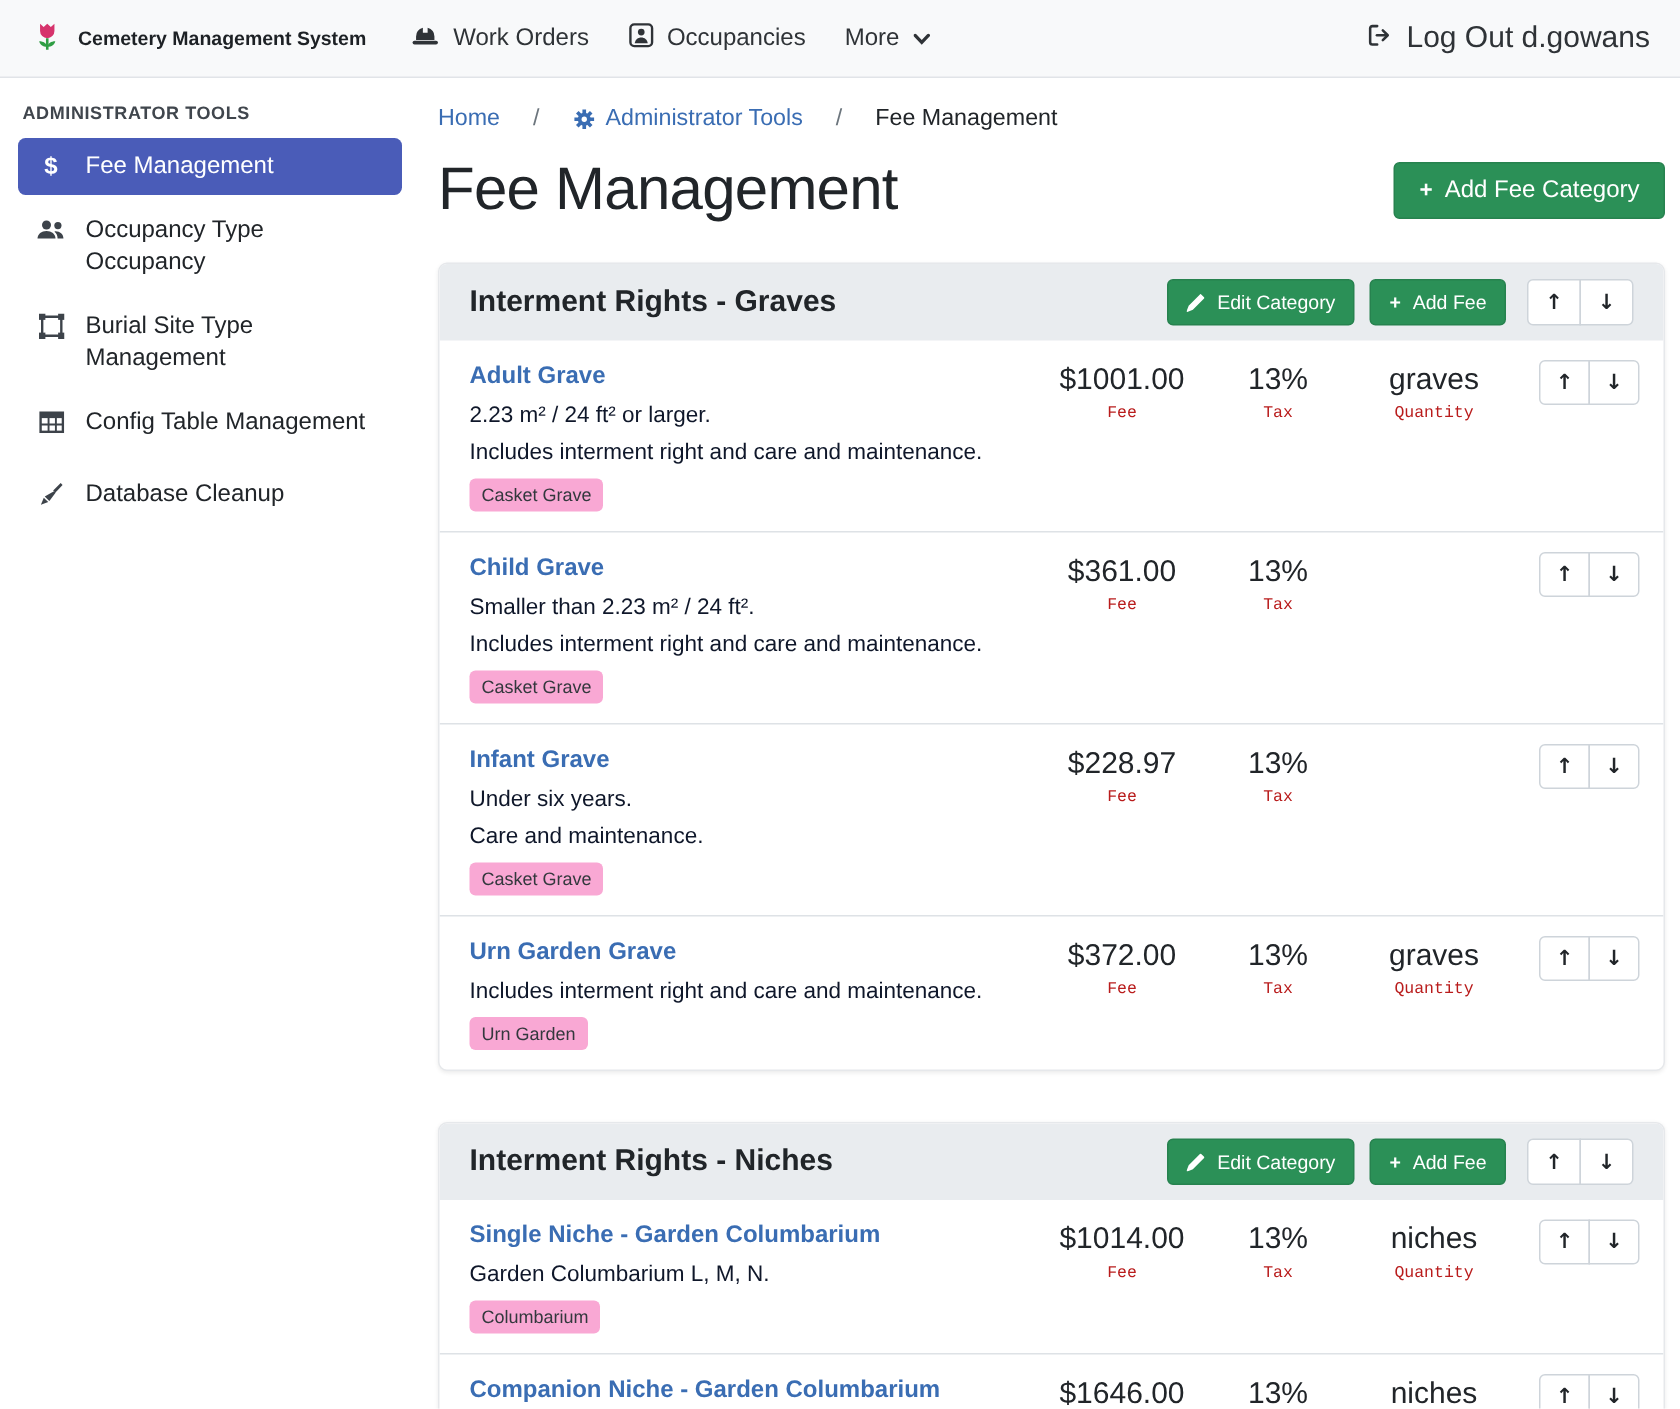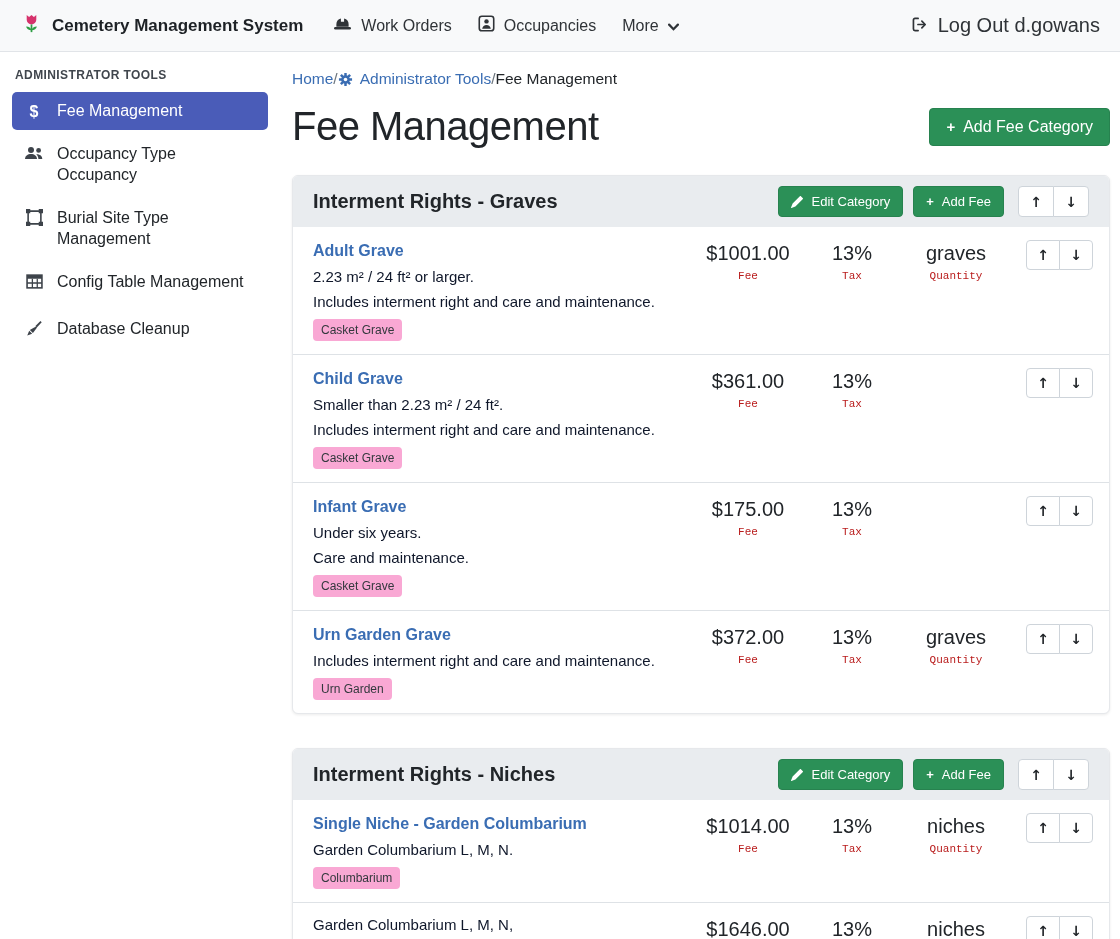--- a/index.html
+++ b/index.html
@@ -10,21 +10,21 @@
     color:#212529; background:#fff; font-size:16px;
   }
   a { text-decoration:none; color:inherit; cursor:pointer; }
   button { font-family:inherit; cursor:pointer; }
 
   
   .topnav {
     height:52px; background:#f8f9fa; border-bottom:1px solid #e1e4e8;
     display:flex; align-items:center; padding:0 20px;
   }
-  .brand { display:flex; align-items:center; gap:9px; font-weight:700; font-size:17px; color:#1d2125; }
+  .brand { display:flex; align-items:center; gap:9px; font-weight:700; font-size:13px; color:#1d2125; }
   .navlinks { display:flex; align-items:center; margin-left:30px; gap:26px;justify-content:space-between; }
   .nav-link { display:flex; align-items:center; gap:9px; color:#2f3337; font-size:16px; }
   .nav-link svg, .logout svg { color:#2f3337; }
   .logout { margin-left:auto; display:flex; align-items:center; gap:9px; color:#2f3337; font-size:20px; }
 
   
   .layout { display:flex; align-items:flex-start; }
   .sidebar { width:280px; flex-shrink:0; padding:16px 12px 0 12px; }
   .side-heading { font-size:12px; font-weight:700; color:#40464d; letter-spacing:.4px; padding:0 3px 10px 3px; }
   .side-item {
@@ -32,21 +32,21 @@
     border-radius:5px; font-size:16px; color:#212529; line-height:1.28; cursor:pointer;
   }
   .side-item .icn { width:20px; flex-shrink:0; text-align:center; color:#3d434a; margin-top:1px; }
   .side-item.active { background:#4a5cb8; color:#fff; }
   .side-item.active .icn { color:#fff; }
   .dollar { font-weight:700; font-size:16px; line-height:1.2; }
 
   .main { flex:1; min-width:0; padding:14px 10px 30px 12px; }
 
   
-  .breadcrumb { display:flex; align-items:flex-start; gap:0; font-size:15.5px; padding:4px 0 6px 0; }
+  .breadcrumb { display:flex; align-items:flex-start; gap:22px; font-size:15.5px; padding:4px 0 6px 0; }
   .crumb-link { color:#3a6db3; display:flex; align-items:center; gap:7px; }
   .crumb-sep { color:#6c757d; }
   .crumb-current { color:#212529; }
 
   
   .page-head { display:flex; align-items:center; justify-content:space-between; margin:10px 0 26px 0; }
   .page-title { font-size:40px; font-weight:500; margin:0; letter-spacing:-.5px; color:#212529; }
 
   .btn-green {
     background:#2b9057; color:#fff; border:1px solid #27824f; border-radius:4px;
@@ -312,21 +312,21 @@
       </div>
 
       <div class="fee-row">
         <div class="fee-main">
           <a class="fee-name">Infant Grave</a>
           <div class="fee-desc">Under six years.</div>
           <div class="fee-desc">Care and maintenance.</div>
           <span class="badge">Casket Grave</span>
         </div>
         <div class="cell">
-          <div class="cell-value">$175.00</div>
+          <div class="cell-value">$228.97</div>
           <div class="cell-label">Fee</div>
         </div>
         <div class="cell">
           <div class="cell-value">13%</div>
           <div class="cell-label">Tax</div>
         </div>
         <div class="cell"></div>
         <div class="row-actions">
           <div class="btn-group">
             <button class="btn-arrow">
@@ -420,20 +420,21 @@
               </button>
             <button class="btn-arrow">
                 <span class="arrow">↓</span>
               </button>
           </div>
         </div>
       </div>
 
       <div class="fee-row">
         <div class="fee-main">
+          <a class="fee-name">Companion Niche - Garden Columbarium</a>
           <div class="fee-desc">Garden Columbarium L, M, N,</div>
           
         </div>
         <div class="cell">
           <div class="cell-value">$1646.00</div>
           <div class="cell-label">Fee</div>
         </div>
         <div class="cell">
           <div class="cell-value">13%</div>
           <div class="cell-label">Tax</div>

